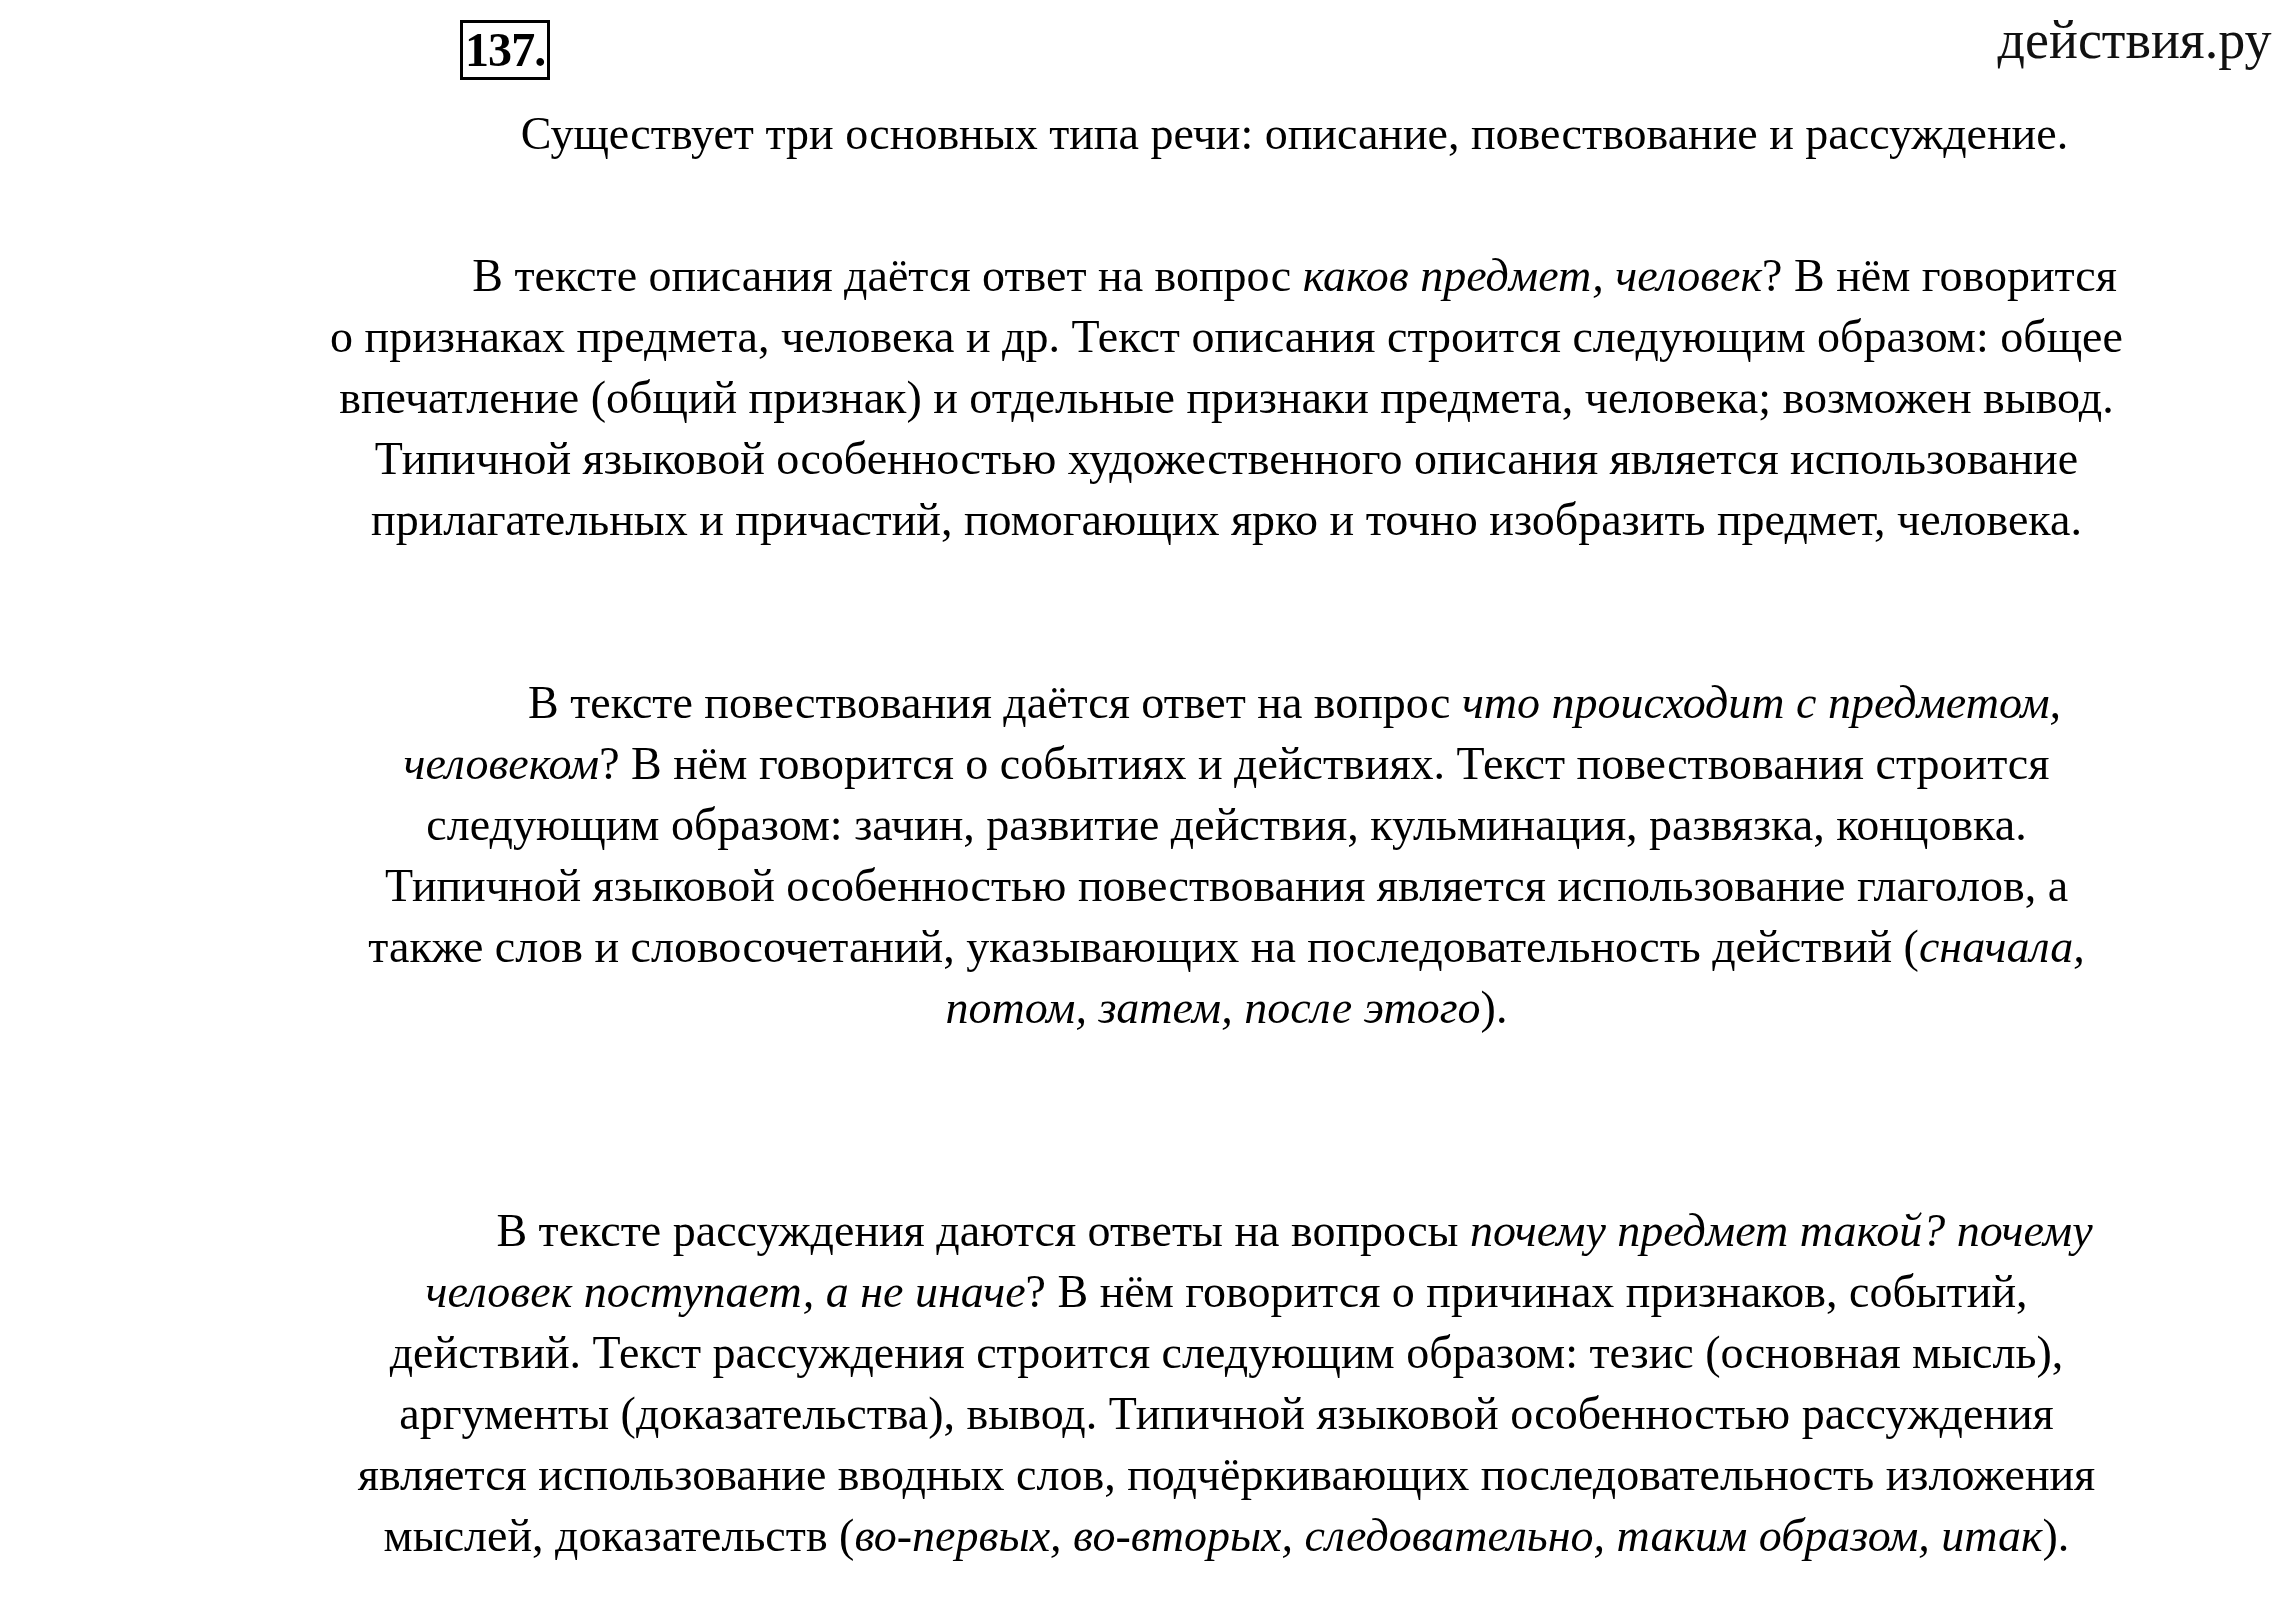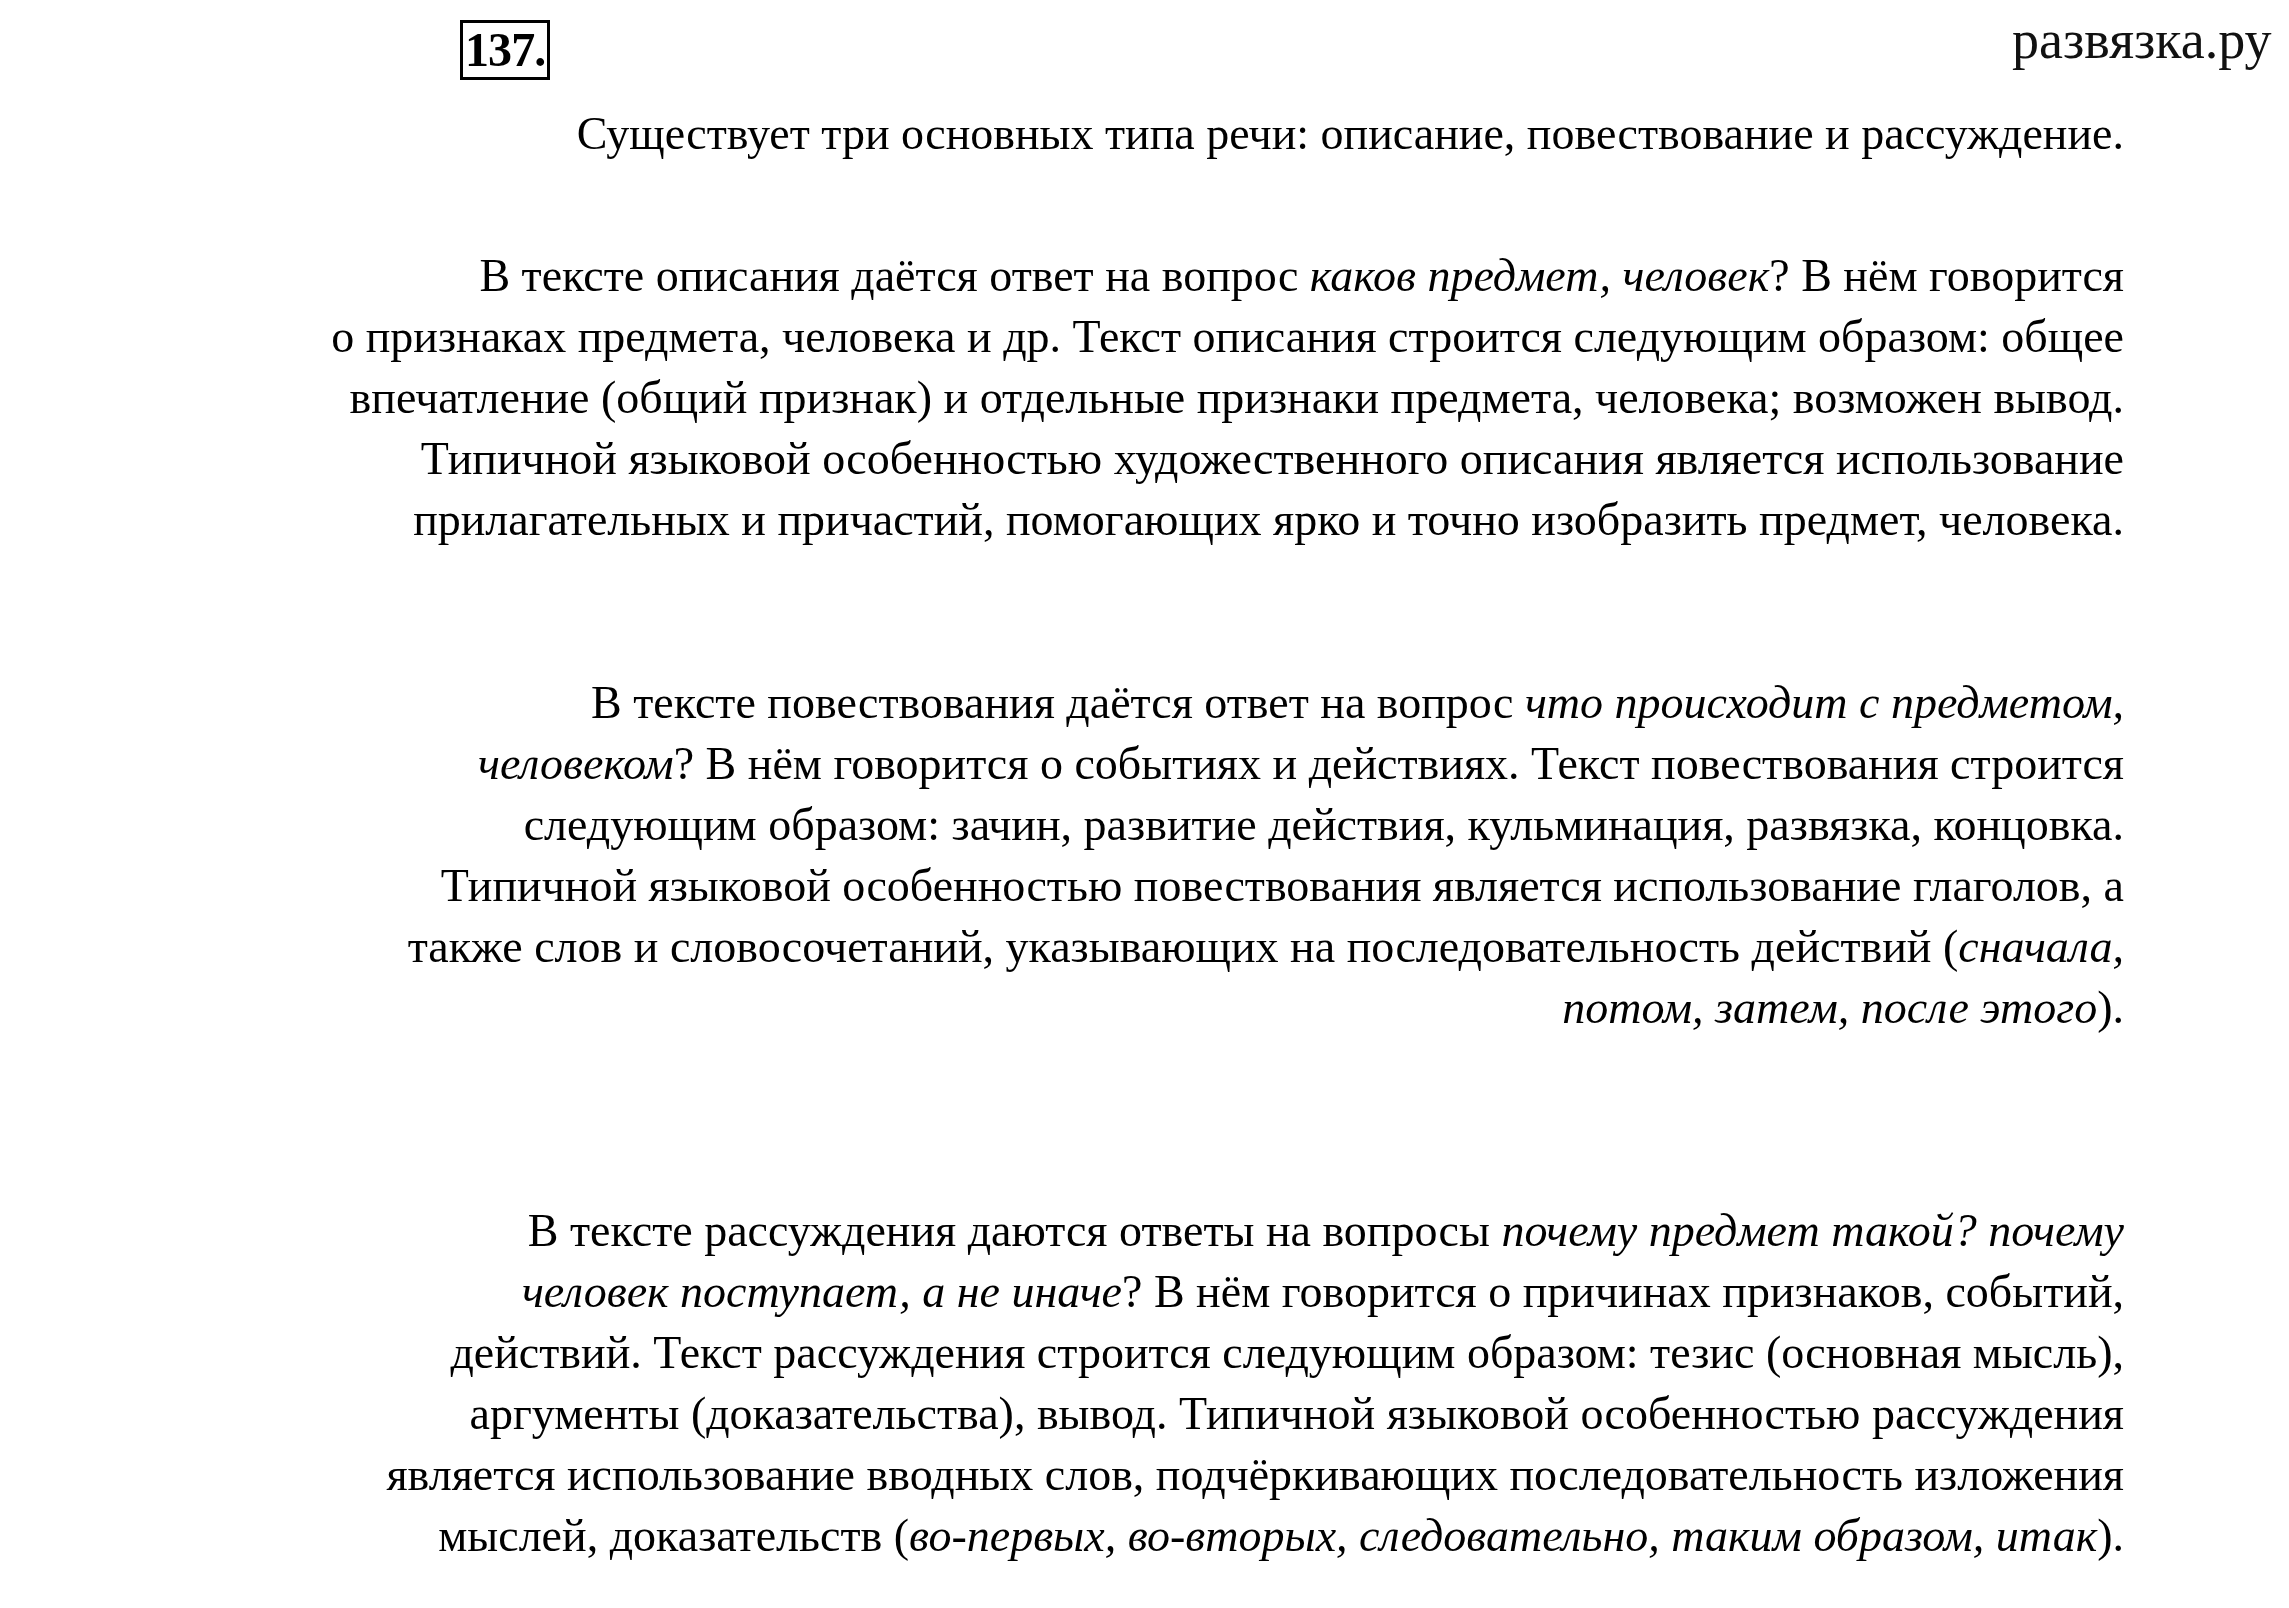--- a/index.html
+++ b/index.html
@@ -17,36 +17,36 @@
   }
   .watermark {
     position: absolute; left: 517px; top: 637px;
     font-family: "Liberation Sans", sans-serif; font-size: 277px; font-weight: normal;
     color: transparent; -webkit-text-stroke: 1.8px #c8c8c8; letter-spacing: -3.7px;
     line-height: 1; pointer-events: none; z-index: 0;
   }
   .text {
     position: absolute; left: 329px; width: 1795px;
     font-family: "Liberation Serif", serif; font-size: 46px; line-height: 61px;
-    color: #000; z-index: 1; text-align: right;
+    color: #000; z-index: 1; text-align: center;
   }
   .text p { margin: 0; text-indent: 136px; }
   .text i { }
   #p1 { top: 103px; }
   #p2 { top: 245px; }
   #p3 { top: 672px; }
   #p4 { top: 1200px; }
 </style>
 </head>
 <body>
 
 <div class="page">
 
   <div class="num-box">137.</div>
-  <div class="site">развязка.ру</div>
+  <div class="site">действия.ру</div>
 
   <div class="text" id="p1">
     <p>
       <span>Существует три основных типа речи: описание, повествование и рассуждение.</span>
     </p>
   </div>
 
   <div class="text" id="p2">
     <p><span>В тексте описания даётся ответ на вопрос </span><i>каков предмет, человек</i><span>? В нём говорится о признаках предмета, человека и др. Текст описания строится следующим образом: общее впечатление (общий признак) и отдельные признаки предмета, человека; возможен вывод. Типичной языковой особенностью художественного описания является использование прилагательных и причастий, помогающих ярко и точно изобразить предмет, человека.</span></p>
   </div>

